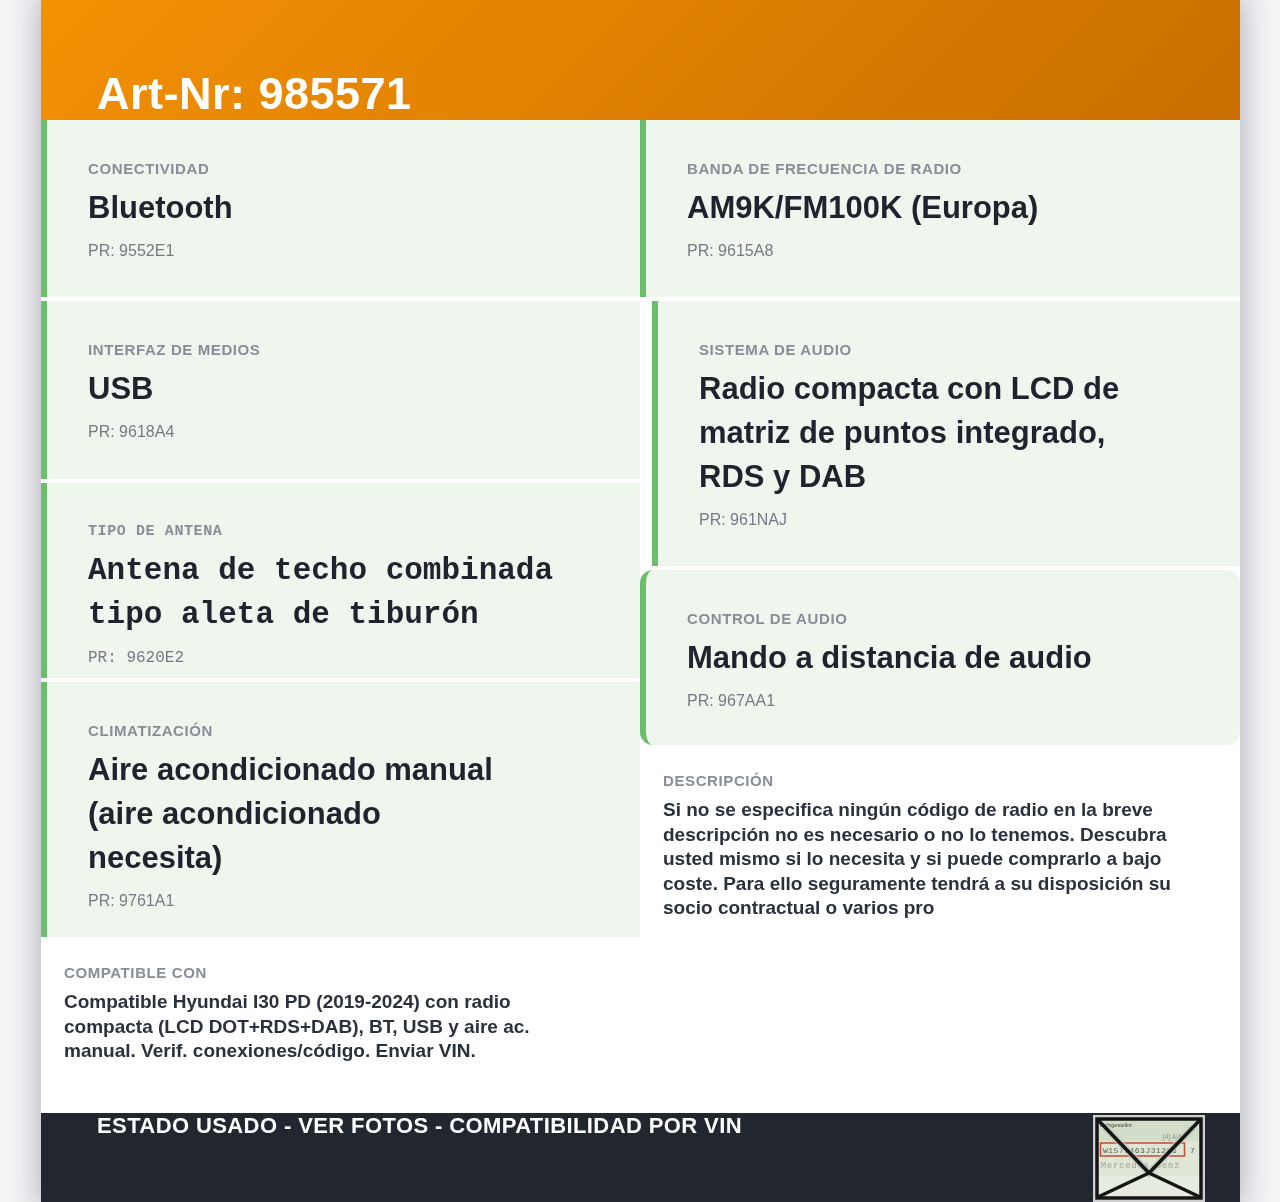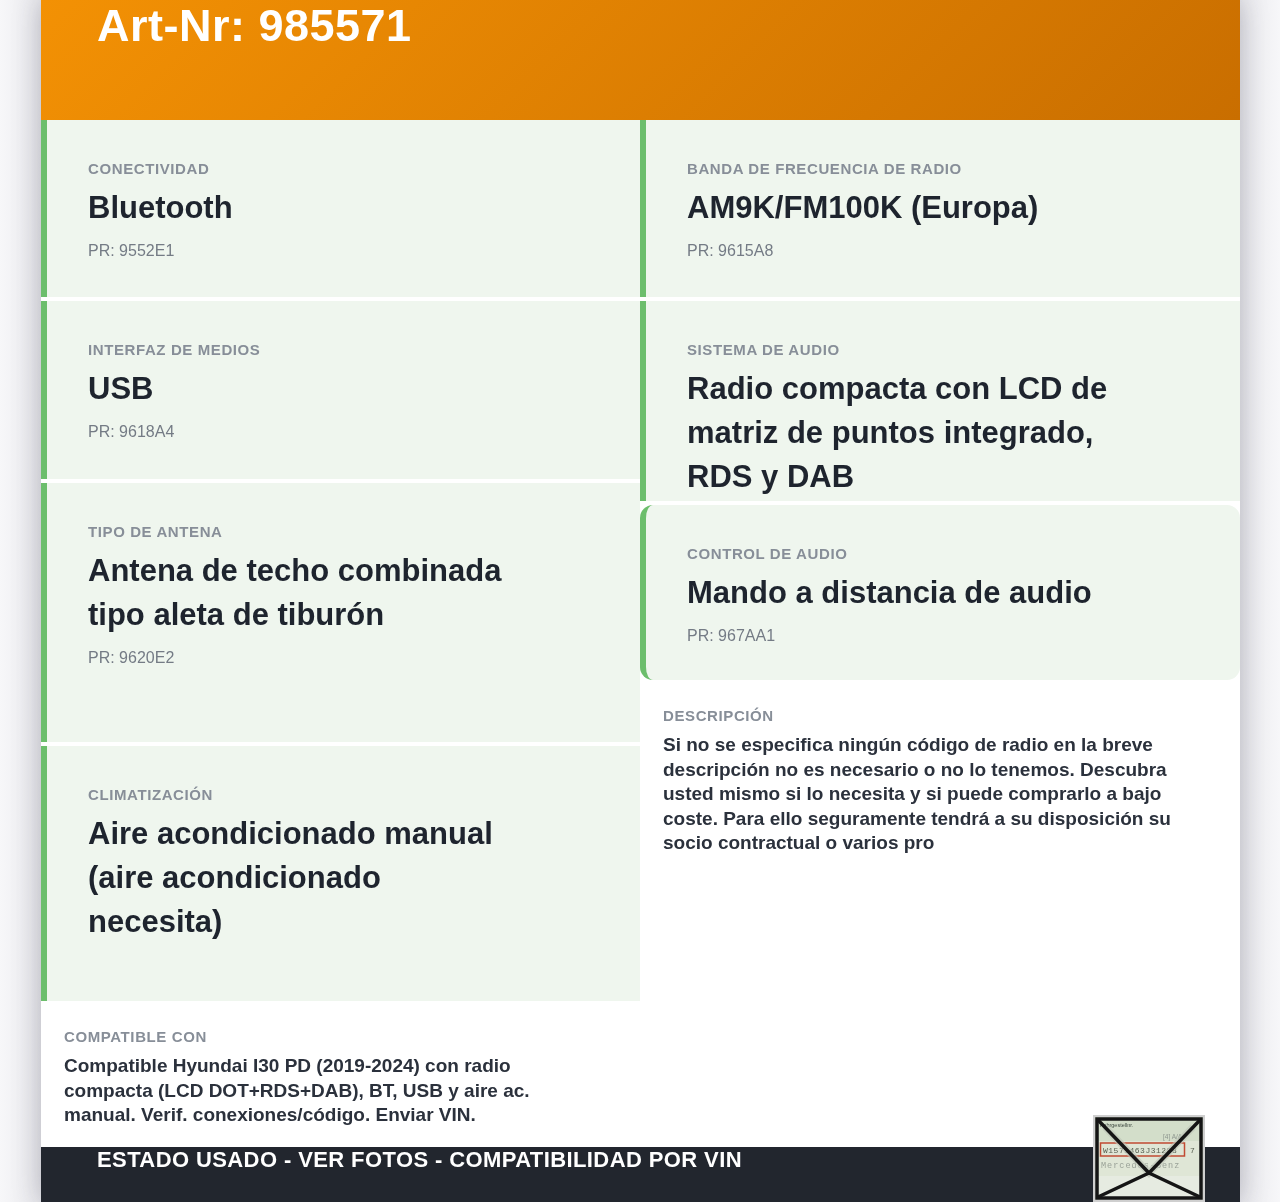--- a/index.html
+++ b/index.html
@@ -21,21 +21,21 @@
   }
   .page-content{
     position:absolute;left:41px;top:0;width:1199px;height:1202px;
     background:#ffffff;
     box-shadow:0 0 26px rgba(40,40,60,.28);
   }
   
   .header{
     height:120px;
     background:linear-gradient(135deg,var(--accent-orange-from),var(--accent-orange-to));
-    display:flex;align-items:flex-start;
+    display:flex;align-items:flex-end;
     padding-left:56px;
   }
   .header h1{
     color:#ffffff;font-size:45px;font-weight:700;letter-spacing:.5px;
   }
   
   .main{display:flex;}
   .col{display:flex;flex-direction:column;}
   .col-left{width:599px;}
   .col-right{width:600px;}
@@ -100,49 +100,50 @@
           <div class="spec-card" style="height: 177px;">
             <div class="card-label">CONECTIVIDAD</div>
             <div class="card-value">Bluetooth</div>
             <div class="card-pr">PR: 9552E1</div>
           </div>
           <div class="spec-card" style="height: 178px;">
             <div class="card-label">INTERFAZ DE MEDIOS</div>
             <div class="card-value">USB</div>
             <div class="card-pr">PR: 9618A4</div>
           </div>
-          <div class="spec-card" style="height: 259px;">
+          <div class="spec-card" style="height: 195px; font-family: Liberation Mono, monospace;">
             <div class="card-label">TIPO DE ANTENA</div>
             <div class="card-value">Antena de techo combinada
 tipo aleta de tiburón</div>
             <div class="card-pr">PR: 9620E2</div>
           </div>
           <div class="spec-card" style="height: 255px;">
             <div class="card-label">CLIMATIZACIÓN</div>
             <div class="card-value">Aire acondicionado manual
 (aire acondicionado
 necesita)</div>
+            <div class="card-pr">PR: 9761A1</div>
           </div>
         </div>
       <section class="bottom-section section-compatible">
         <div class="section-label">COMPATIBLE CON</div>
         <div class="section-text">Compatible Hyundai I30 PD (2019-2024) con radio
 compacta (LCD DOT+RDS+DAB), BT, USB y aire ac.
 manual. Verif. conexiones/código. Enviar VIN.</div>
       </section>
     </div>
 
     <div class="col col-right">
       <div class="cards">
           <div class="spec-card" style="height: 177px;">
             <div class="card-label">BANDA DE FRECUENCIA DE RADIO</div>
             <div class="card-value">AM9K/FM100K (Europa)</div>
             <div class="card-pr">PR: 9615A8</div>
           </div>
-          <div class="spec-card" style="height: 200px;">
+          <div class="spec-card" style="height: 265px; margin-left: 12px;">
             <div class="card-label">SISTEMA DE AUDIO</div>
             <div class="card-value">Radio compacta con LCD de
 matriz de puntos integrado,
 RDS y DAB</div>
             <div class="card-pr">PR: 961NAJ</div>
           </div>
           <div class="spec-card" style="height: 175px; border-radius: 13px;">
             <div class="card-label">CONTROL DE AUDIO</div>
             <div class="card-value">Mando a distancia de audio</div>
             <div class="card-pr">PR: 967AA1</div>

